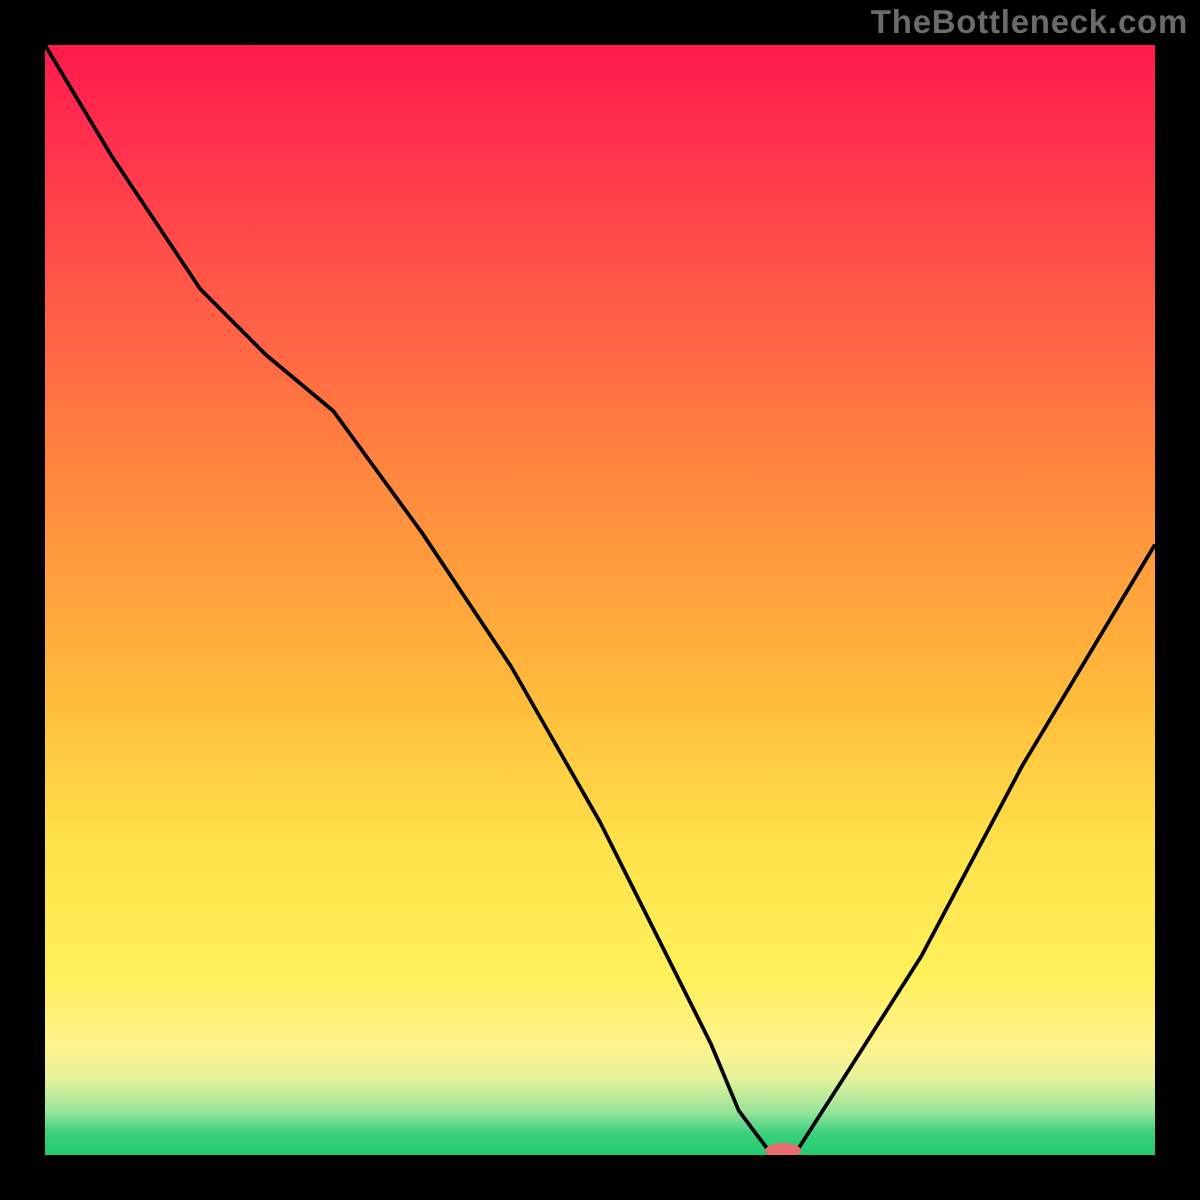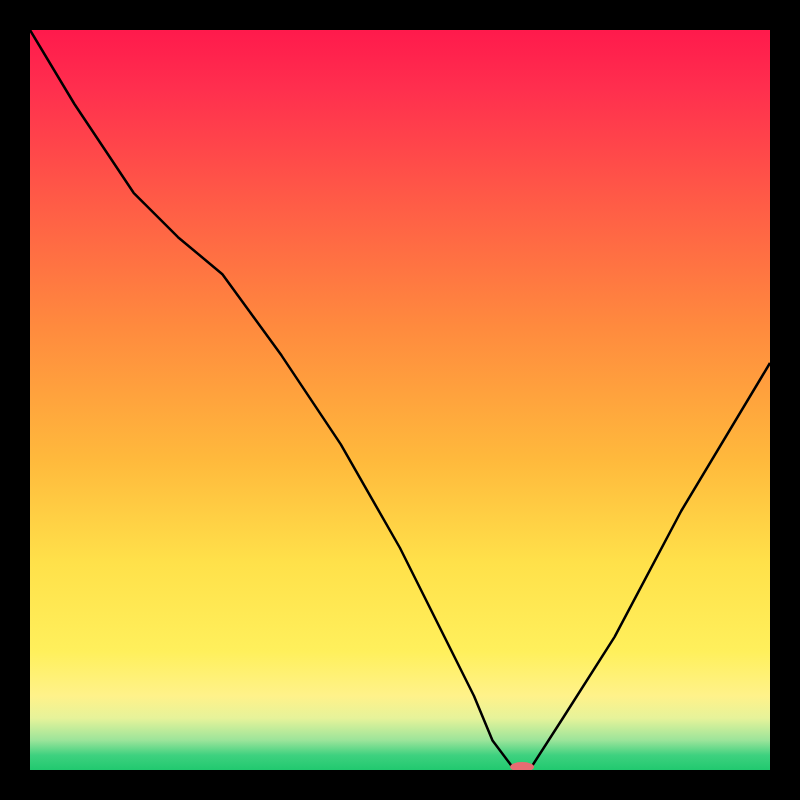--- a/index.html
+++ b/index.html
@@ -70,20 +70,21 @@
   }
   .marker {
     fill: #e86c72;
   }
 </style>
 </head>
 <body>
 
 <div class="outer">
 
+  <div class="watermark">TheBottleneck.com</div>
 
   <div class="plot-area">
     <div class="gradient"></div>
 
     <svg class="svg-overlay" viewBox="0 0 740 740">
       <path id="bottleneck-curve" class="curve" d="M0.0 0.0 L44.4 74.0 L103.6 162.8 L148.0 207.2 L192.4 244.2 L251.6 325.6 L310.8 414.4 L370.0 518.0 L414.4 606.8 L444.0 666.0 L462.5 710.4 L484.7 740.0 L499.5 740.0 L532.8 688.2 L584.6 606.8 L651.2 481.0 L740.0 333.0"></path>
       <ellipse id="min-marker" class="marker" cx="492.1" cy="737.0" rx="12" ry="5"></ellipse>
     </svg>
   </div>
 

